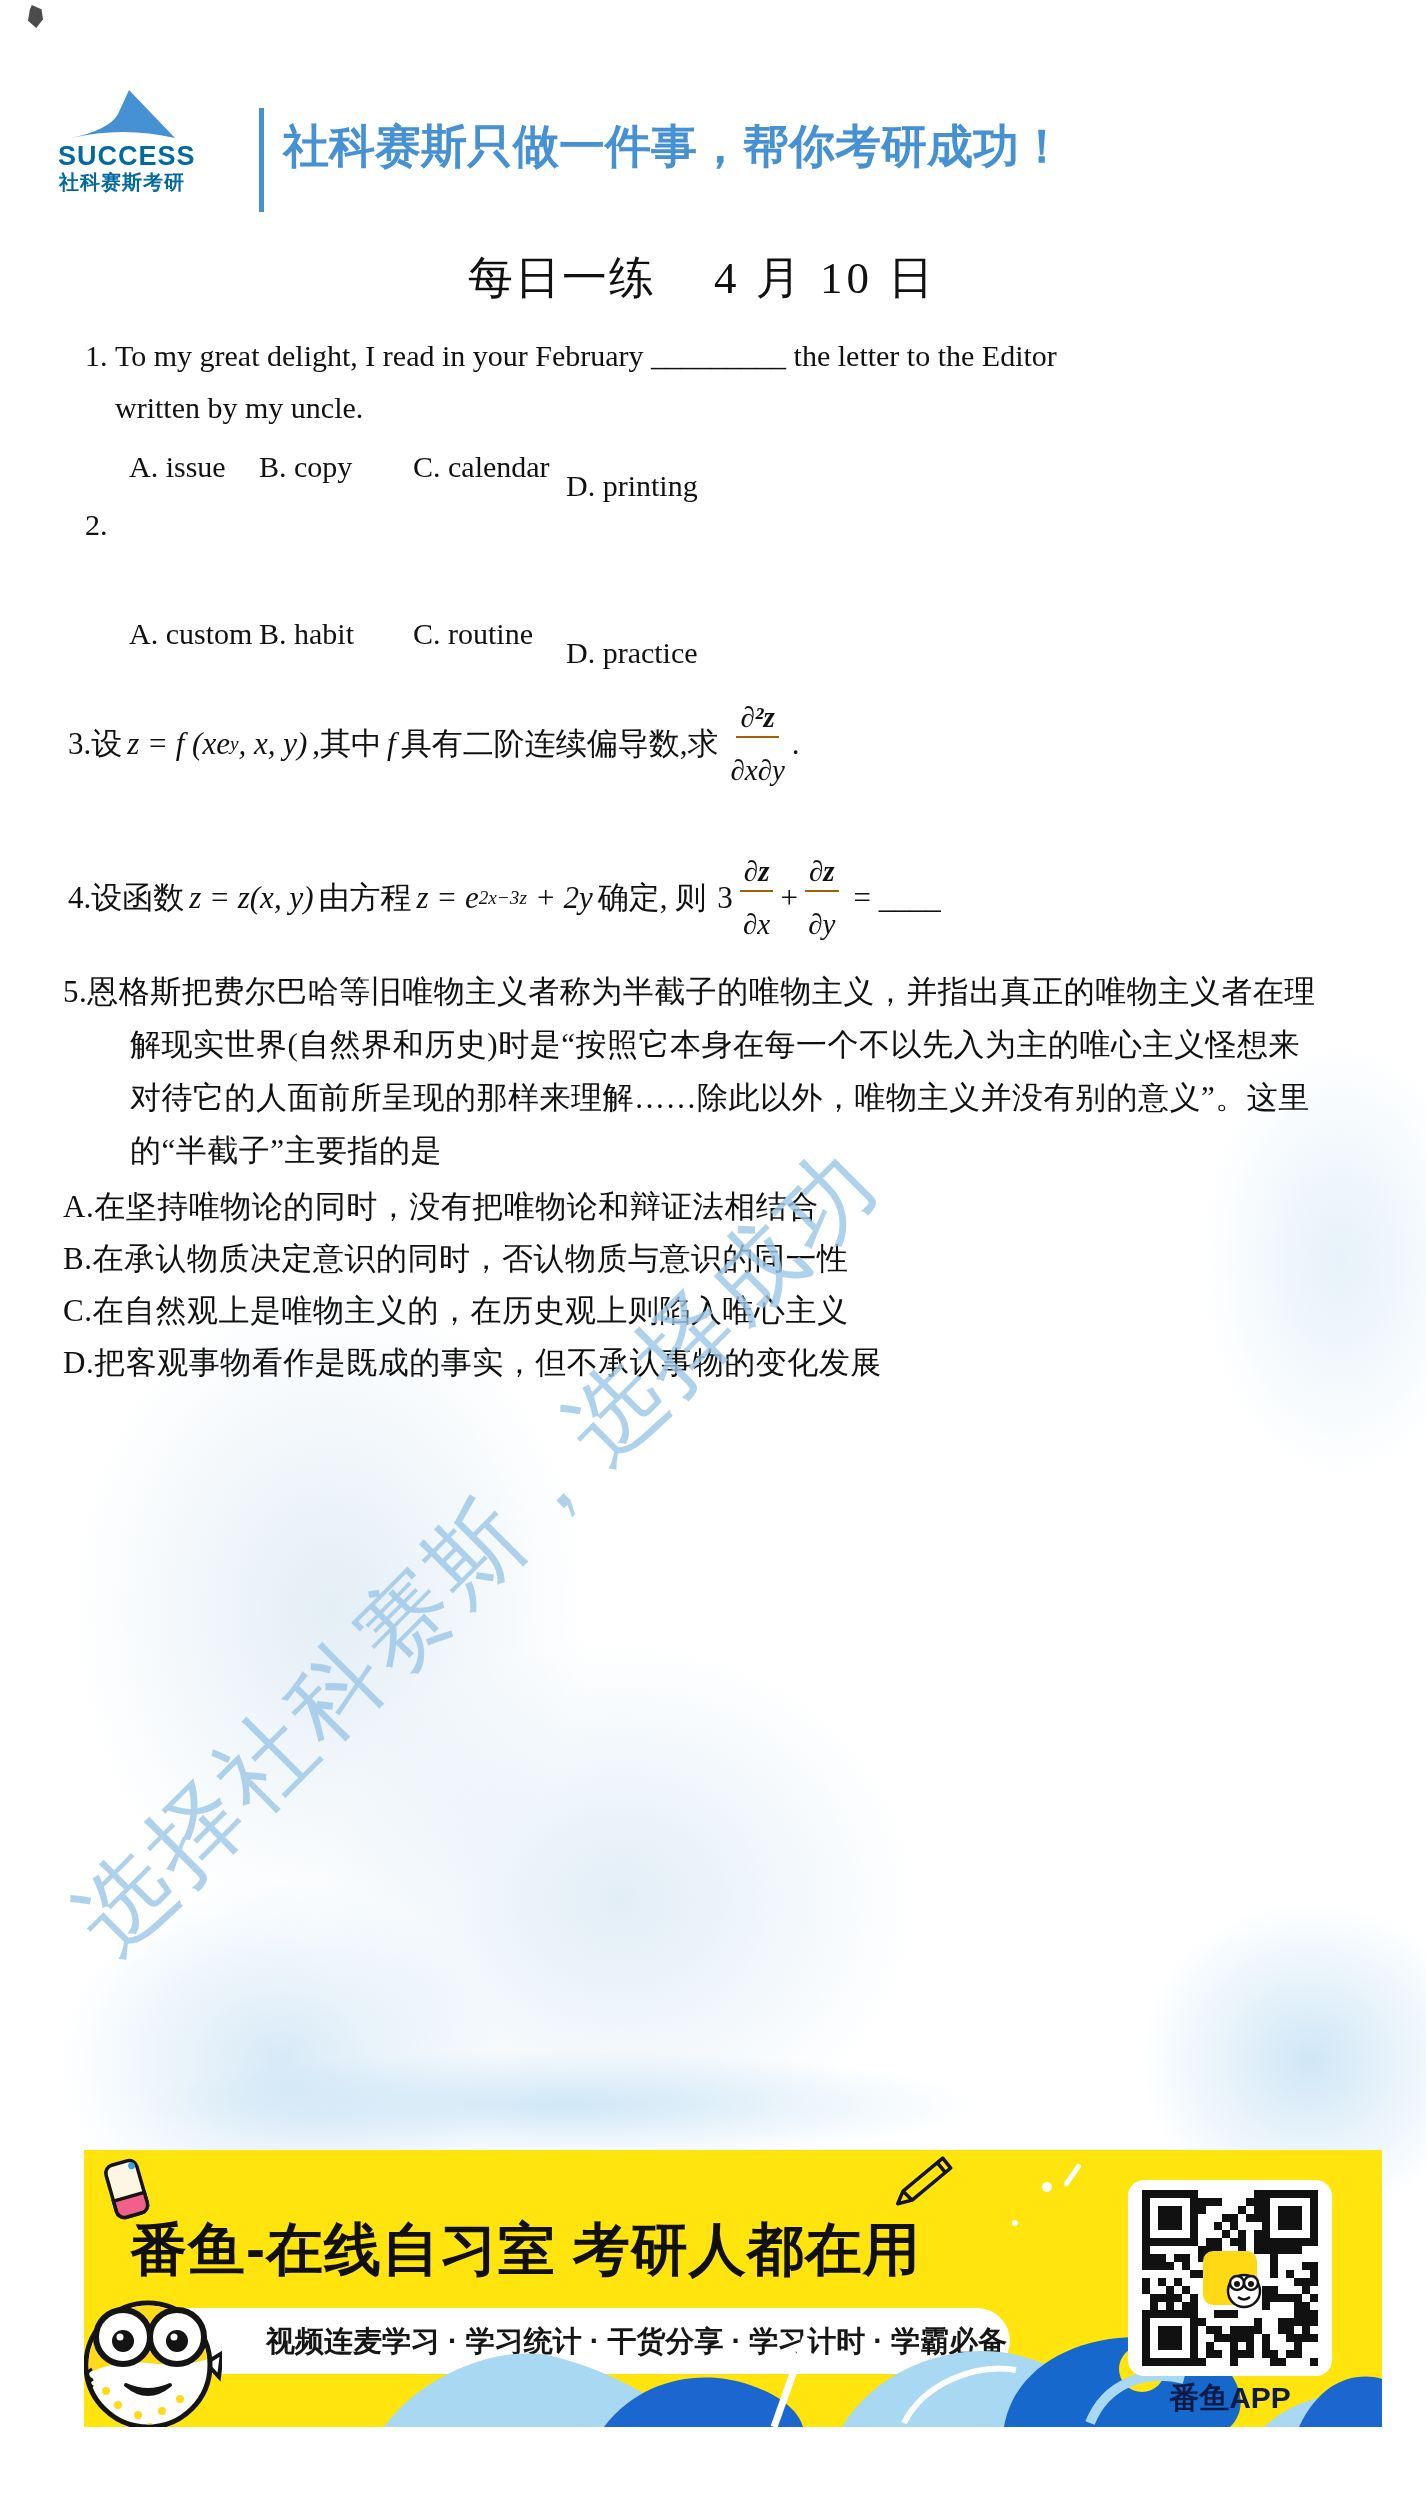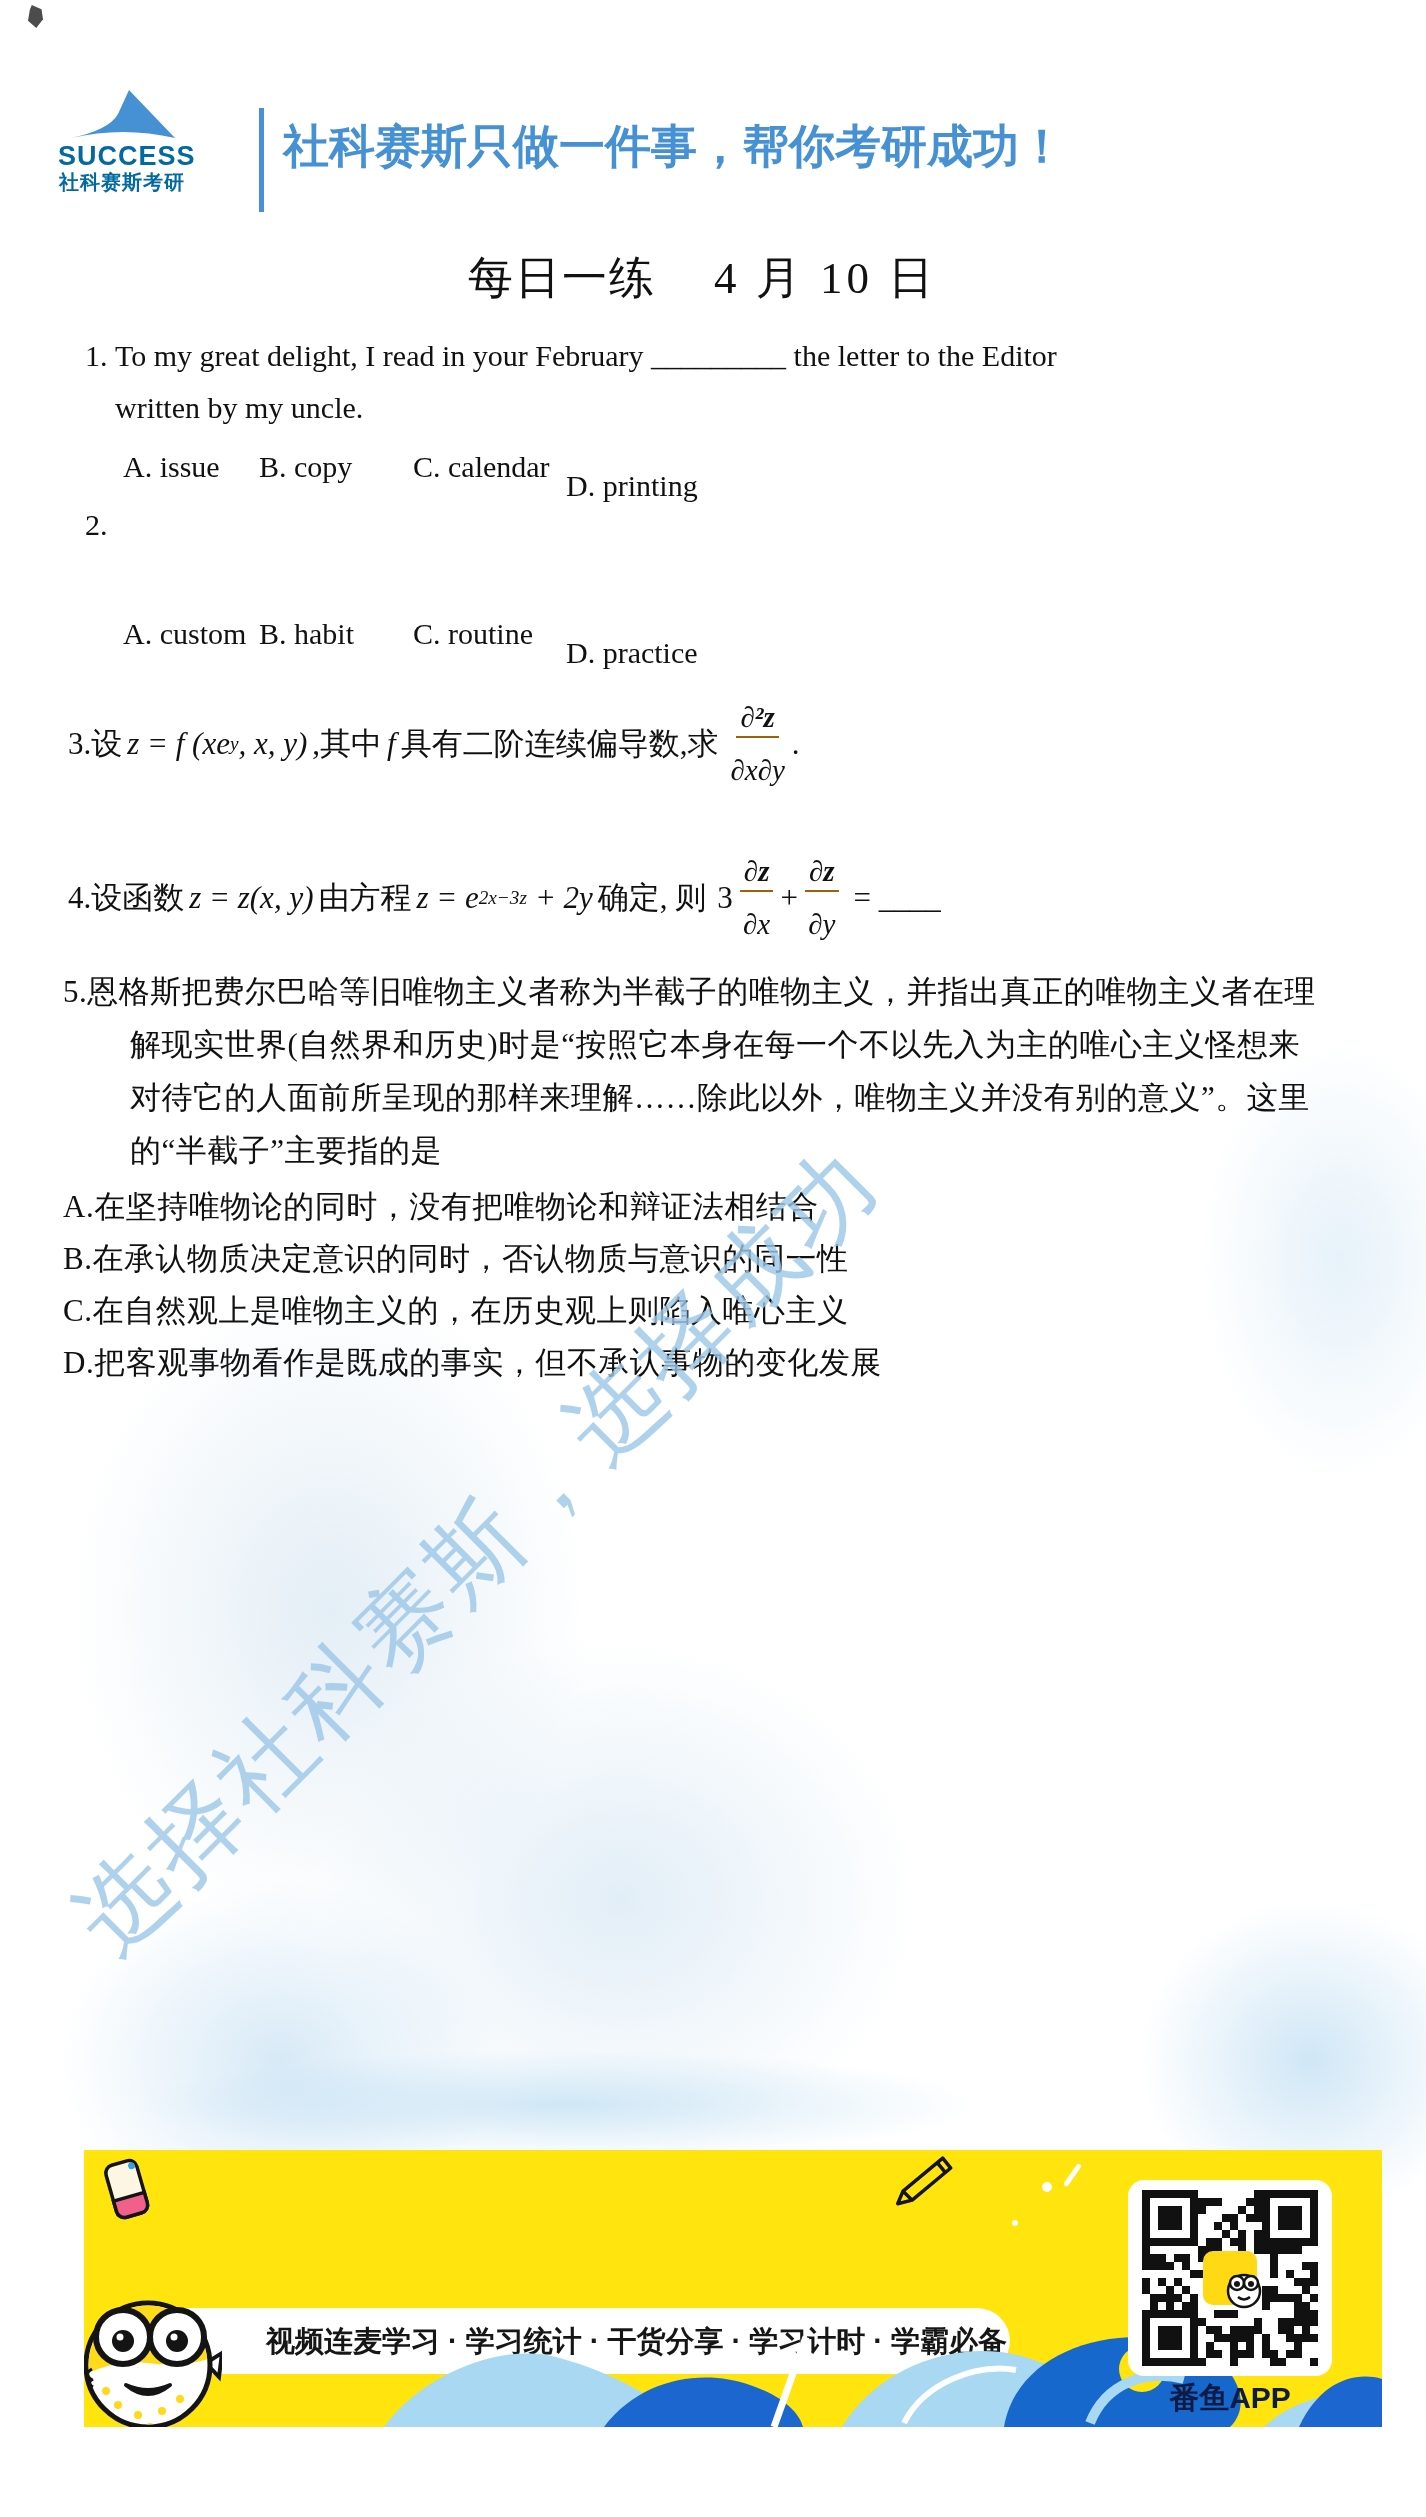--- a/index.html
+++ b/index.html
@@ -23,21 +23,21 @@
 
   
   .doc-title { position:absolute; left:468px; top:248px; font-size:45px; letter-spacing:2px; white-space:nowrap; }
   .doc-title .date { margin-left:58px; letter-spacing:4px; }
 
   
   .qnum  { position:absolute; left:85px; font-size:30px; }
   .qline { position:absolute; font-size:30px; white-space:nowrap;text-align:center; }
   .optrow { position:absolute; left:0; top:0; width:100%; font-size:30px; }
   .optrow span { position:absolute; white-space:nowrap; }
-  .op-a { left:123px; } .op-b { left:259px; } .op-c { left:413px; } .op-d { left:566px;margin-top:19px; }
+  .op-a { left:129px; } .op-b { left:259px; } .op-c { left:413px; } .op-d { left:566px;margin-top:19px; }
 
   .cnline { position:absolute; font-size:31px; white-space:nowrap; letter-spacing:0.5px; }
 
   
   .math-row { position:absolute; display:flex; align-items:center; font-size:31px; white-space:nowrap; }
   .mi { font-style:italic; }
   .mc { margin:0 5px; }
   .msp { margin-left:8px; }
   .frac { display:inline-flex; flex-direction:column; align-items:center; font-style:italic; font-size:29px; margin:0 7px; line-height:1.15; }
   .frac .fnum { border-bottom:2px solid #a16207; padding:0 4px 2px;font-weight:bold; }
@@ -199,20 +199,21 @@
     <div class="pencil">
       <svg width="66" height="66" viewBox="0 0 66 66">
         <g stroke="#141414" stroke-width="3.5" fill="none" stroke-linejoin="round" transform="rotate(6 33 33)">
           <path d="M52 6 L61 15 L26 51 L12 56 L16 43 Z"></path>
           <path d="M47 11 L56 20"></path>
           <path d="M16 43 L26 51"></path>
         </g>
       </svg>
     </div>
 
+    <div class="banner-headline">番鱼-在线自习室 考研人都在用</div>
 
     <div class="features-pill">
       <div class="features-text">视频连麦学习 · 学习统计 · 干货分享 · 学习计时 · 学霸必备</div>
     </div>
 
     <svg class="waves" viewBox="0 0 1298 100">
       <path d="M300 100 C340 45 420 16 472 30 C532 46 582 76 602 100 Z" fill="#a8d8f2"></path>
       <path d="M520 100 C558 50 620 42 666 58 C702 70 716 88 719 100 Z" fill="#1b67cf"></path>
       <path d="M690 100 L722 10" stroke="#ffffff" stroke-width="7"></path>
       <path d="M758 100 C798 35 880 12 941 30 C992 45 1022 75 1032 100 Z" fill="#a8d8f2"></path>

